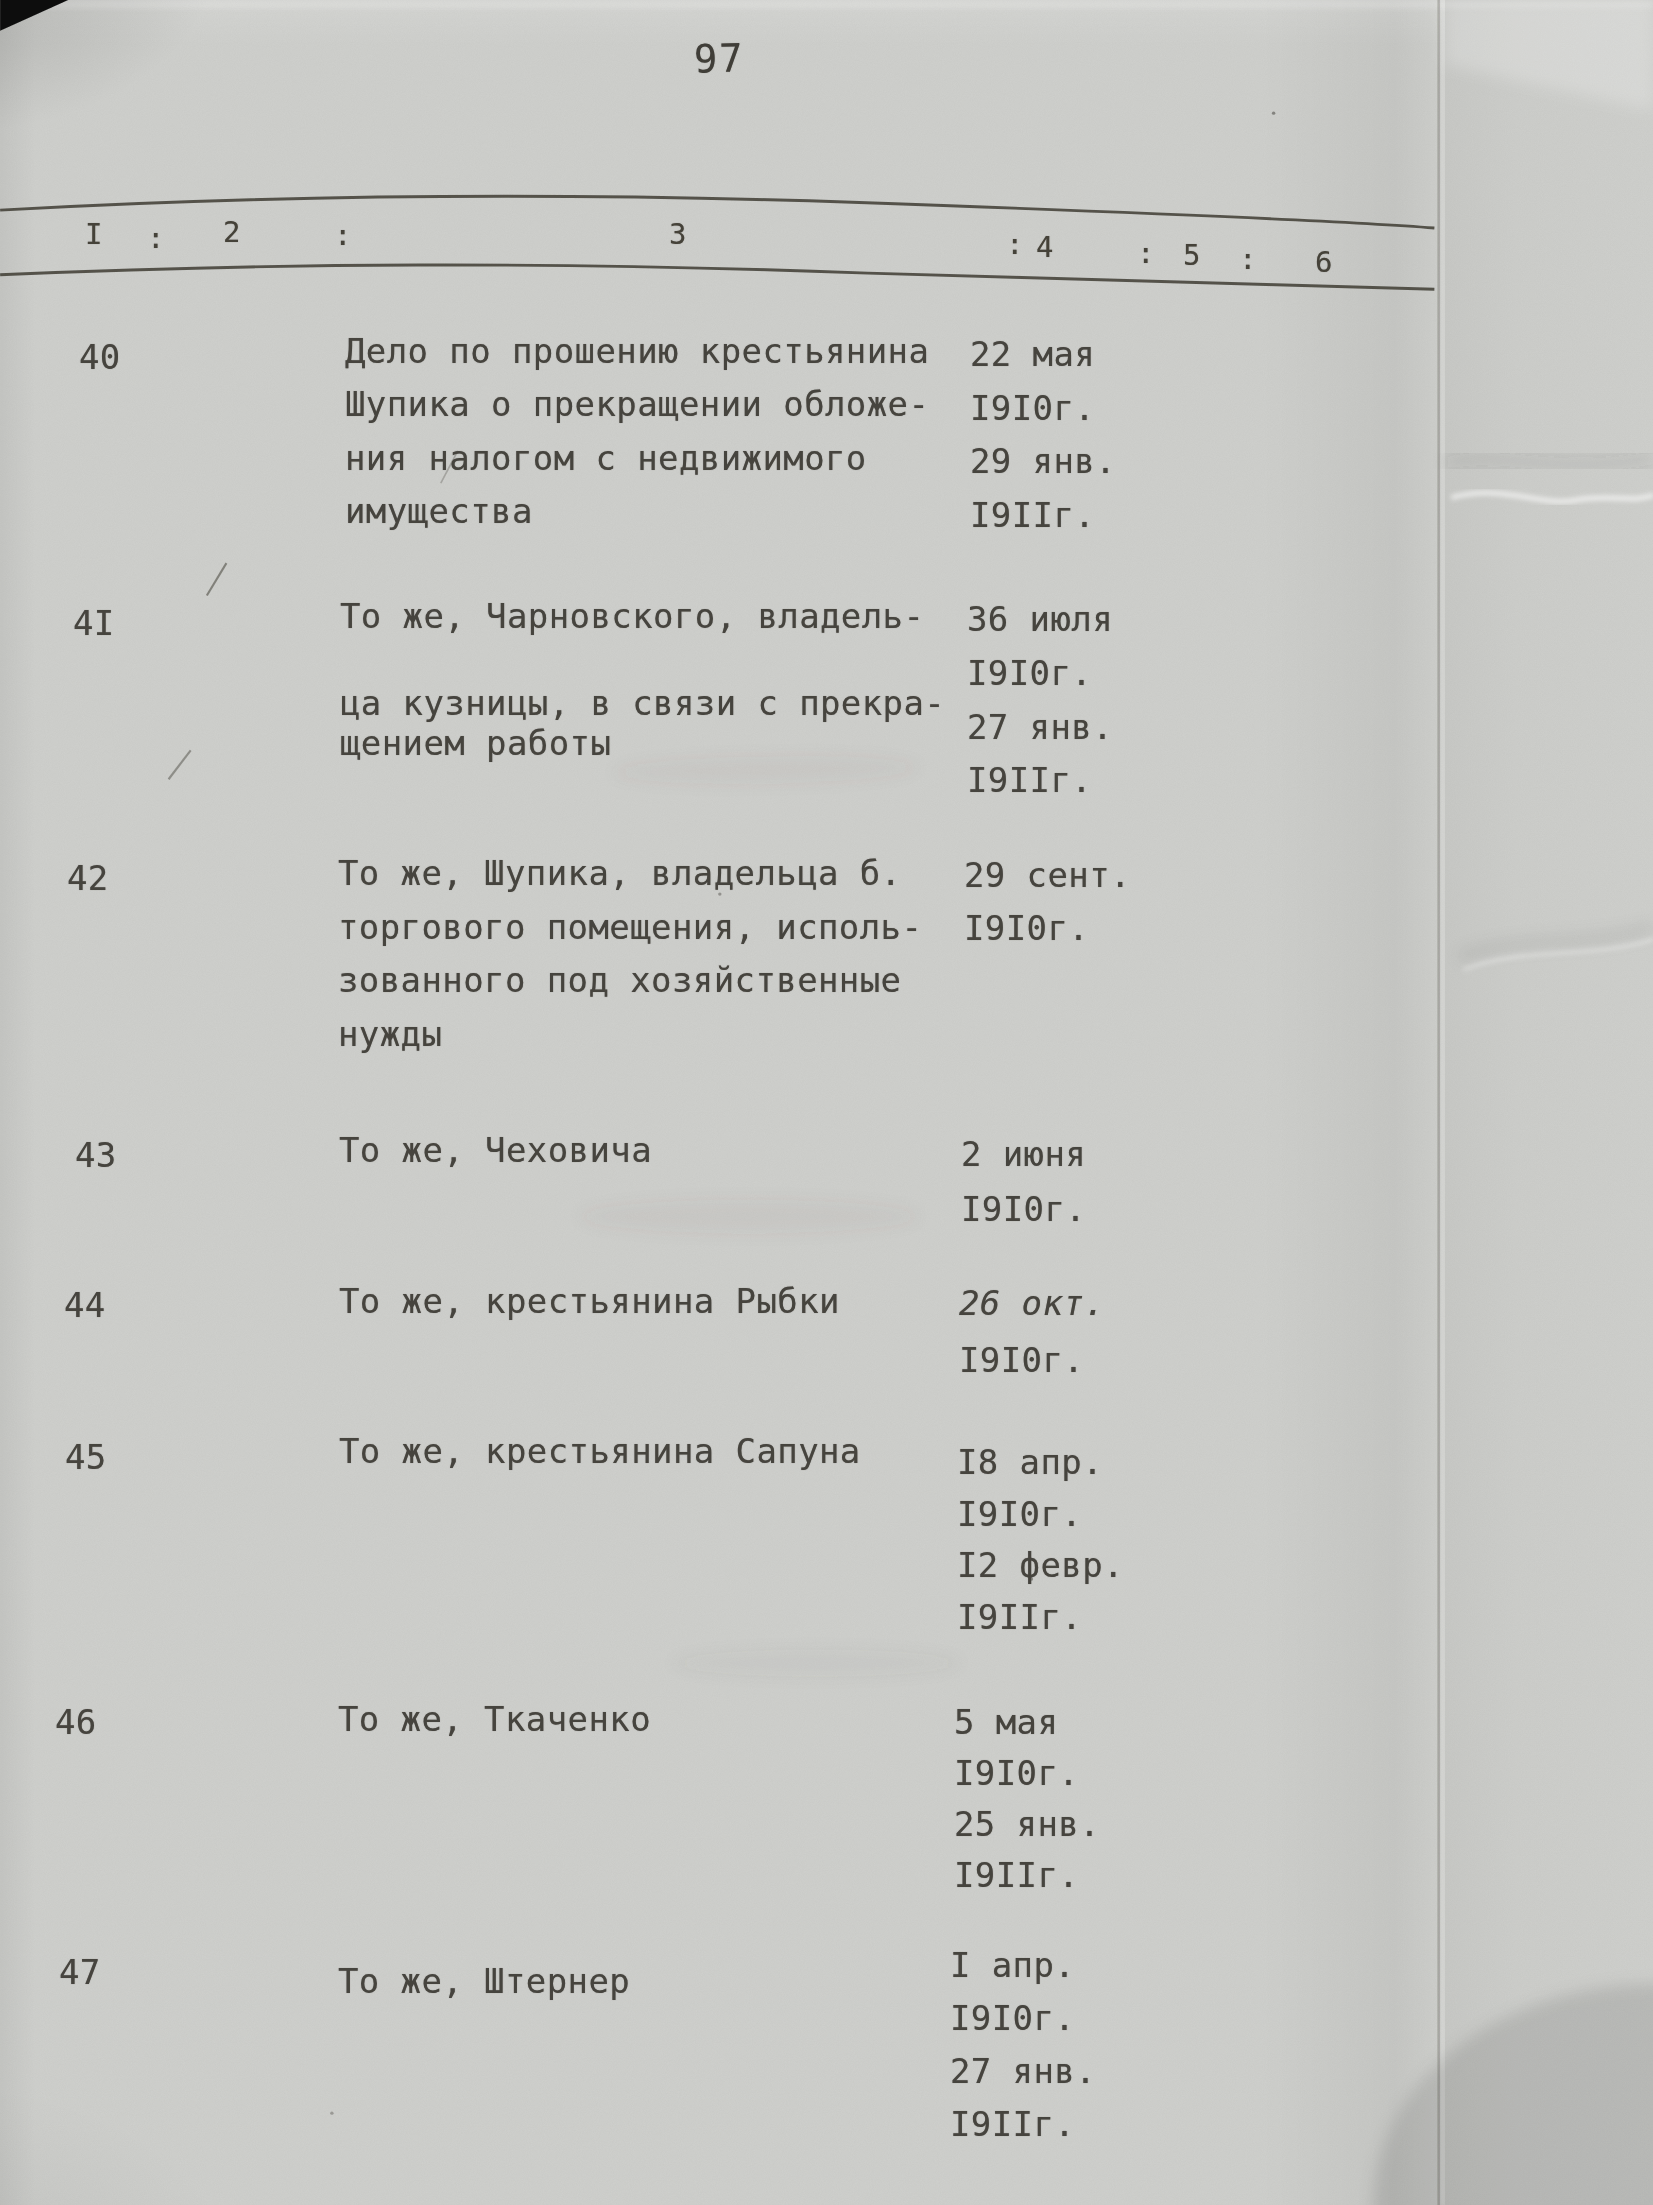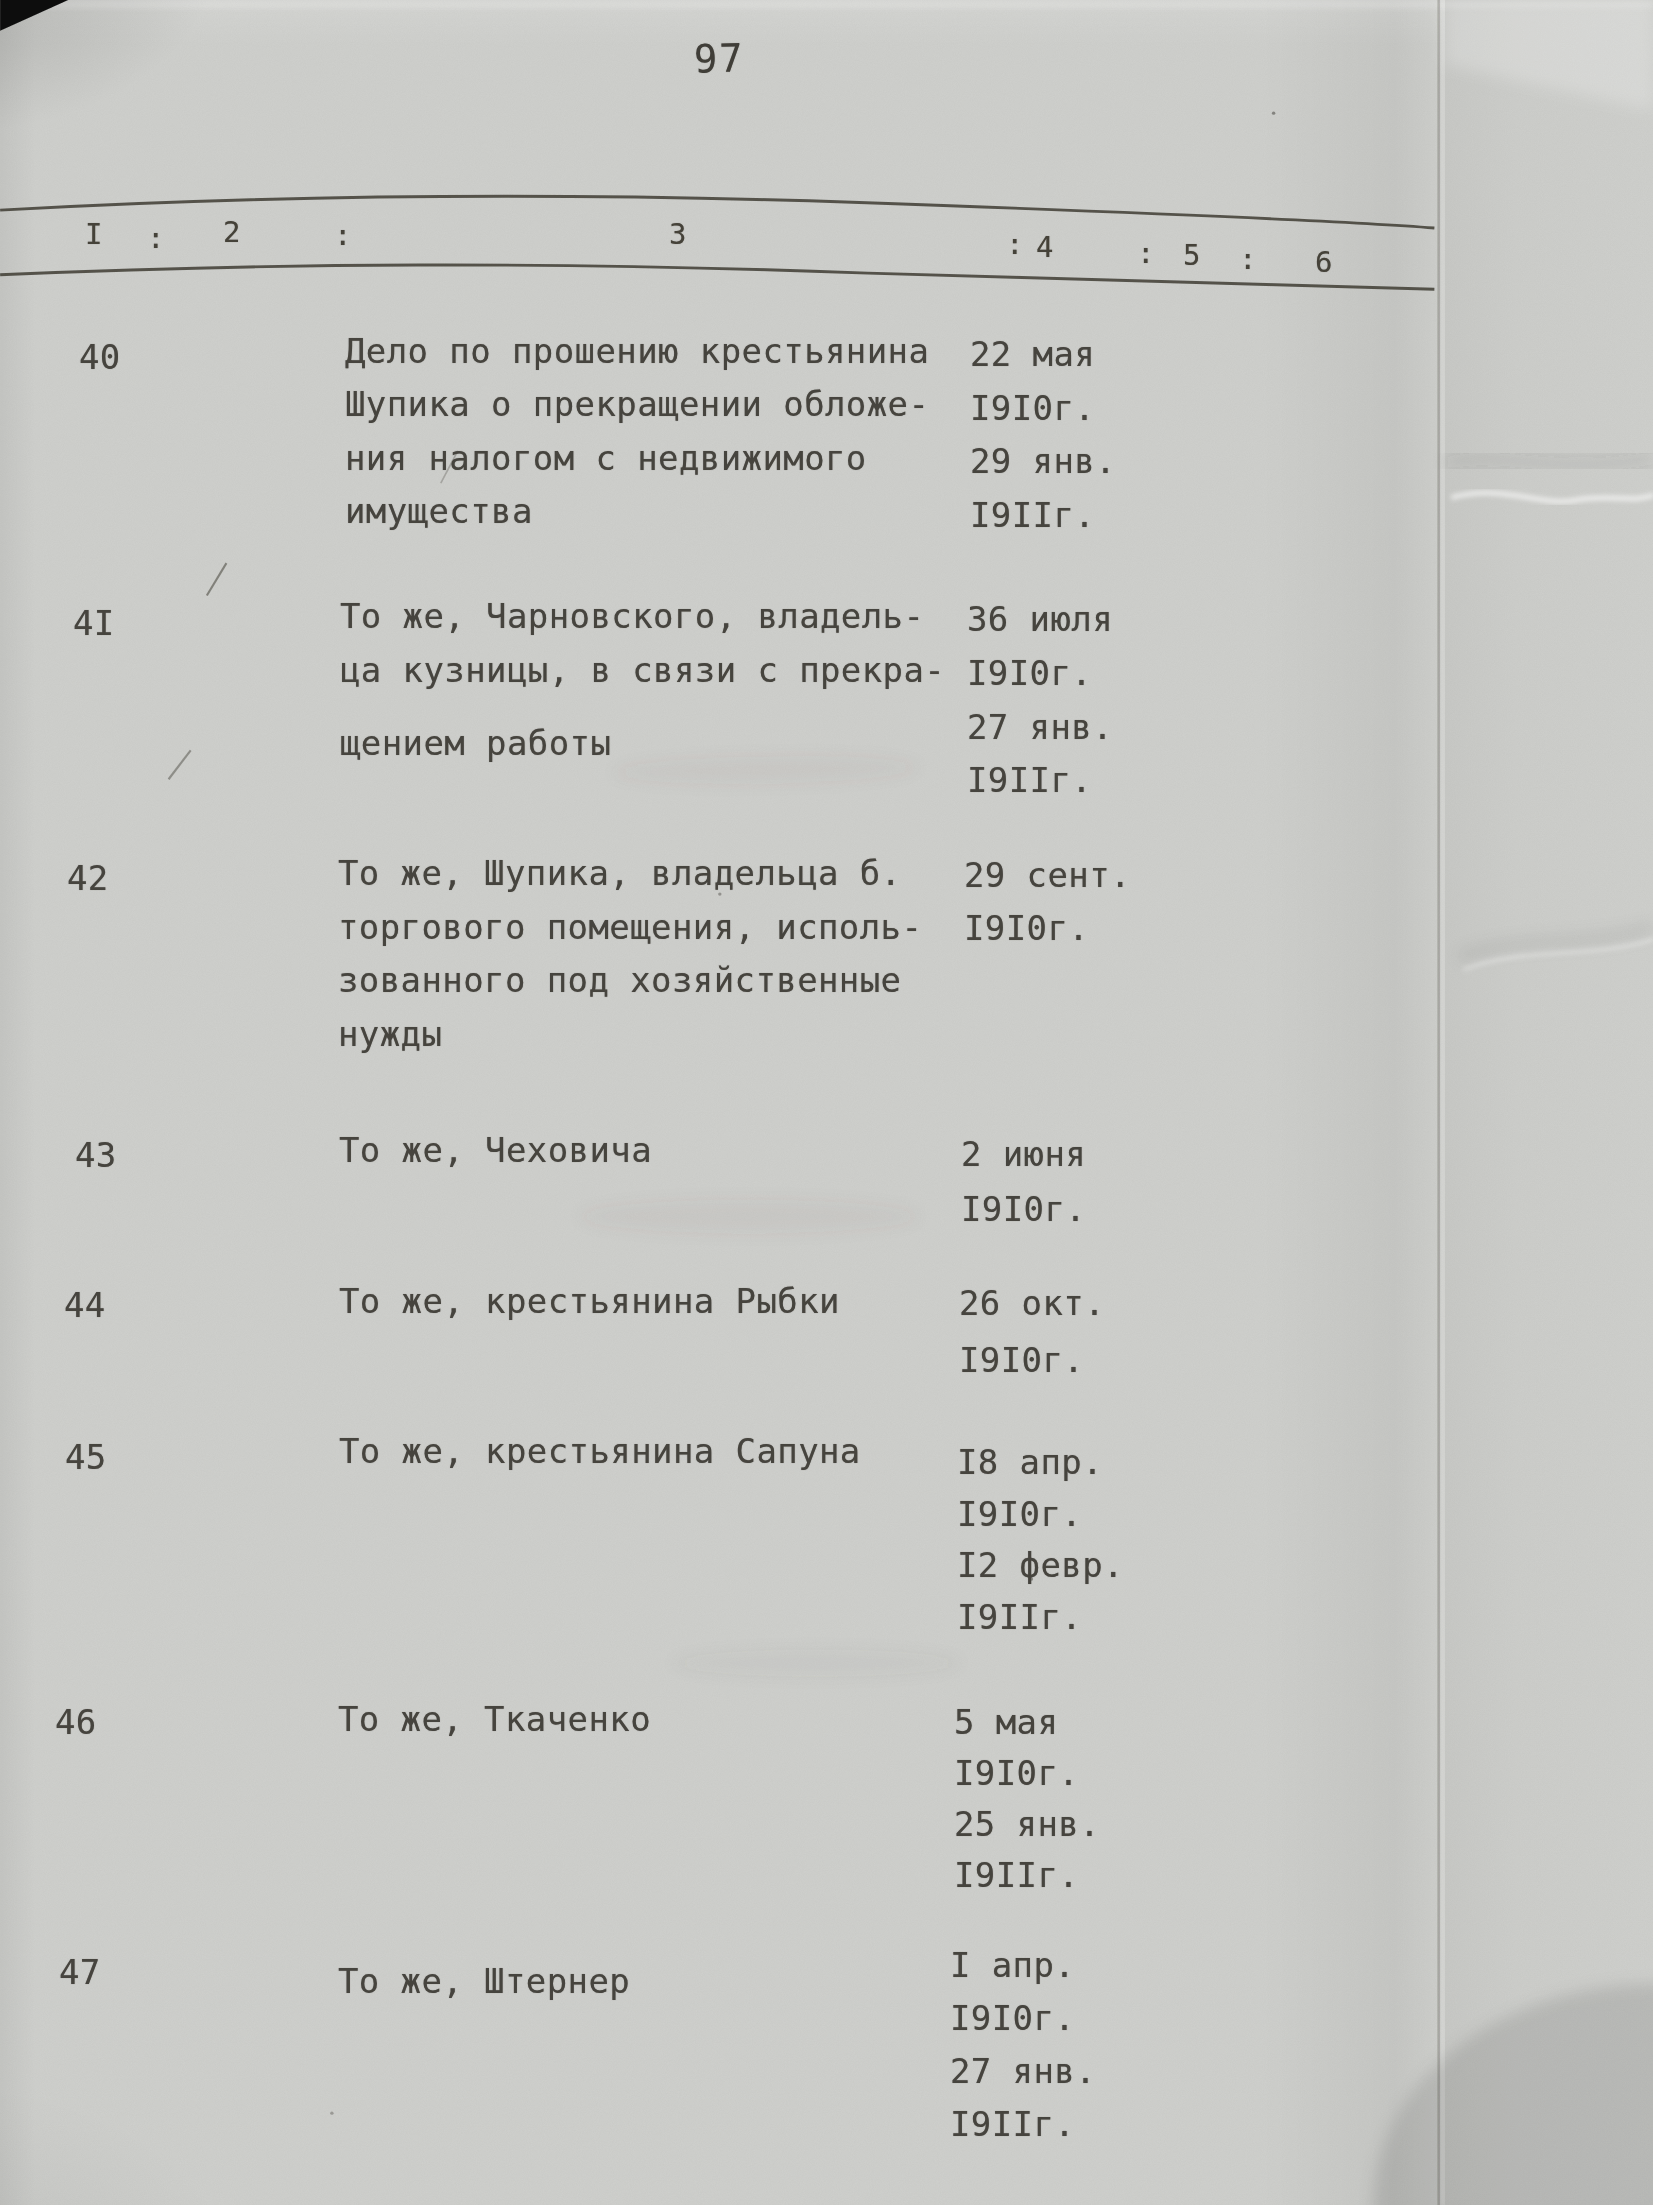--- a/index.html
+++ b/index.html
@@ -141,21 +141,21 @@
         <span class="t" style="left: 345px; top: 441px;">ния налогом с недвижимого</span>
         <span class="t" style="left: 345px; top: 494px;">имущества</span>
         <span class="t" style="left: 970px; top: 337px;">22 мая</span>
         <span class="t" style="left: 970px; top: 391px;">I9I0г.</span>
         <span class="t" style="left: 970px; top: 444px;">29 янв.</span>
         <span class="t" style="left: 970px; top: 498px;">I9IIг.</span>
       </div>
       <div>
         <span class="t" style="left: 73px; top: 606px;">4I</span>
         <span class="t" style="left: 340px; top: 599px;">То же, Чарновского, владель-</span>
-        <span class="t" style="left: 340px; top: 653px;">ца кузницы, в связи с прекра-</span>
+        <span class="t" style="left: 340px; top: 686px;">ца кузницы, в связи с прекра-</span>
         <span class="t" style="left: 340px; top: 706px; margin-top: 20px;">щением работы</span>
         <span class="t" style="left: 967px; top: 602px;">36 июля</span>
         <span class="t" style="left: 967px; top: 656px;">I9I0г.</span>
         <span class="t" style="left: 967px; top: 710px;">27 янв.</span>
         <span class="t" style="left: 967px; top: 763px;">I9IIг.</span>
       </div>
       <div>
         <span class="t" style="left: 67px; top: 861px;">42</span>
         <span class="t" style="left: 338px; top: 856px;">То же, Шупика, владельца б.</span>
         <span class="t" style="left: 338px; top: 910px;">торгового помещения, исполь-</span>
@@ -166,21 +166,21 @@
       </div>
       <div>
         <span class="t" style="left: 66px; top: 1138px; margin-left: 9px;">43</span>
         <span class="t" style="left: 339px; top: 1133px;">То же, Чеховича</span>
         <span class="t" style="left: 961px; top: 1137px;">2 июня</span>
         <span class="t" style="left: 961px; top: 1192px;">I9I0г.</span>
       </div>
       <div>
         <span class="t" style="left: 64px; top: 1288px;">44</span>
         <span class="t" style="left: 339px; top: 1284px;">То же, крестьянина Рыбки</span>
-        <span class="t" style="left: 959px; top: 1286px;">26 окт.</span>
+        <span class="t" style="left: 959px; top: 1286px; font-style: italic;">26 окт.</span>
         <span class="t" style="left: 959px; top: 1343px;">I9I0г.</span>
       </div>
       <div>
         <span class="t" style="left: 65px; top: 1440px;">45</span>
         <span class="t" style="left: 339px; top: 1434px;">То же, крестьянина Сапуна</span>
         <span class="t" style="left: 957px; top: 1445px;">I8 апр.</span>
         <span class="t" style="left: 957px; top: 1497px;">I9I0г.</span>
         <span class="t" style="left: 957px; top: 1548px;">I2 февр.</span>
         <span class="t" style="left: 957px; top: 1600px;">I9IIг.</span>
       </div>

